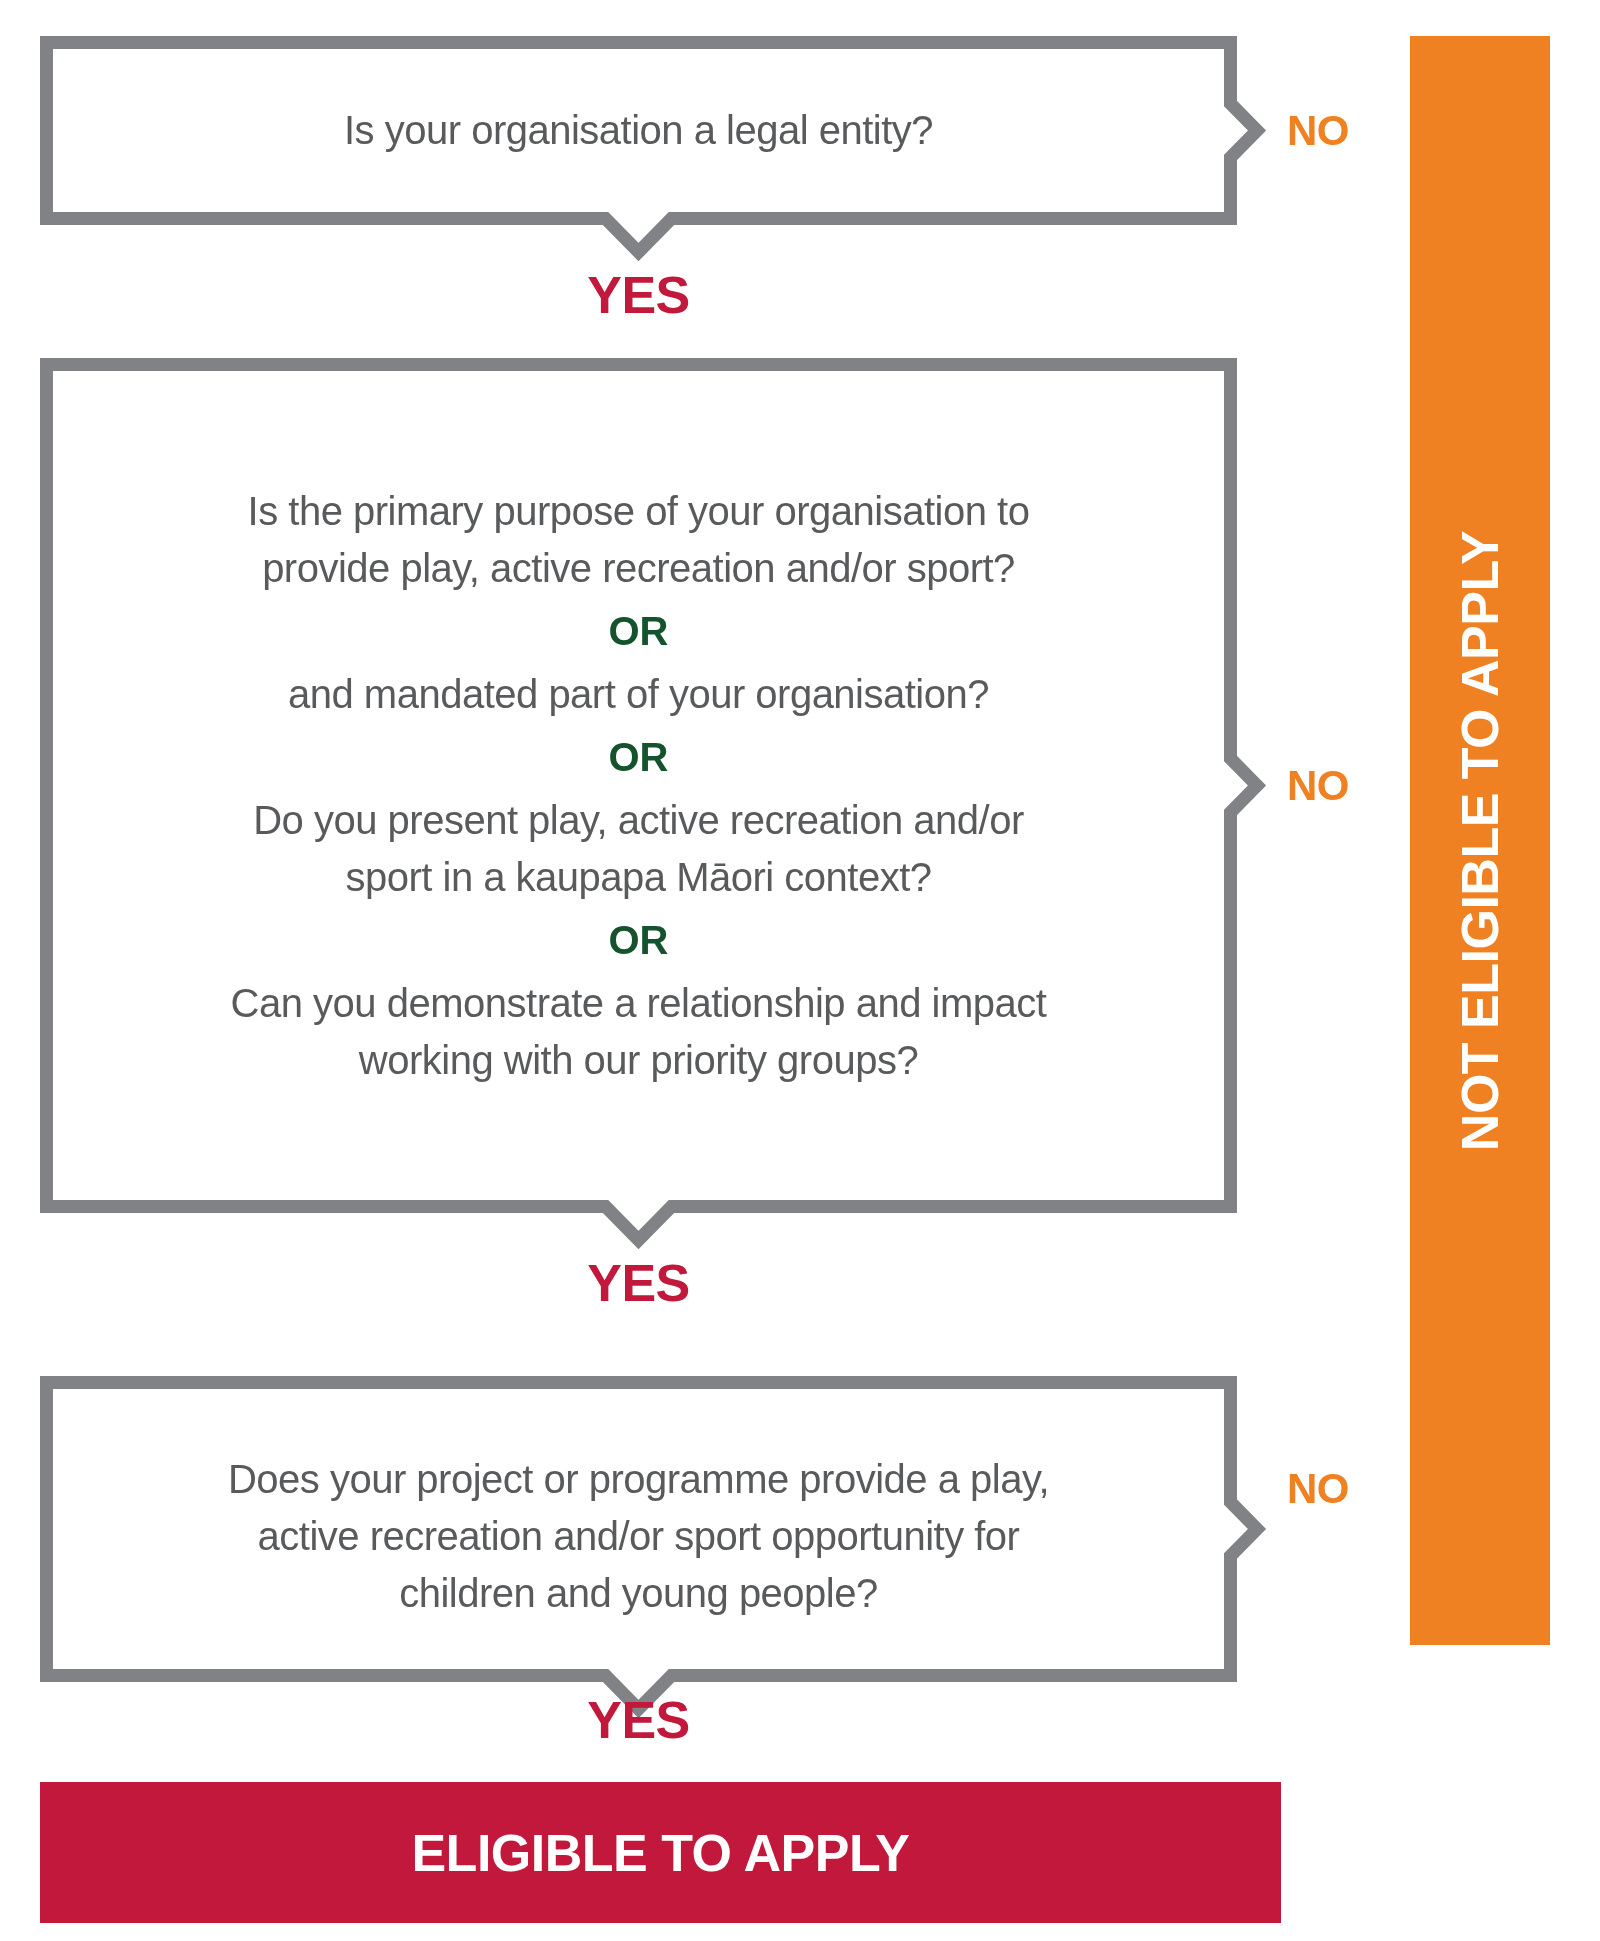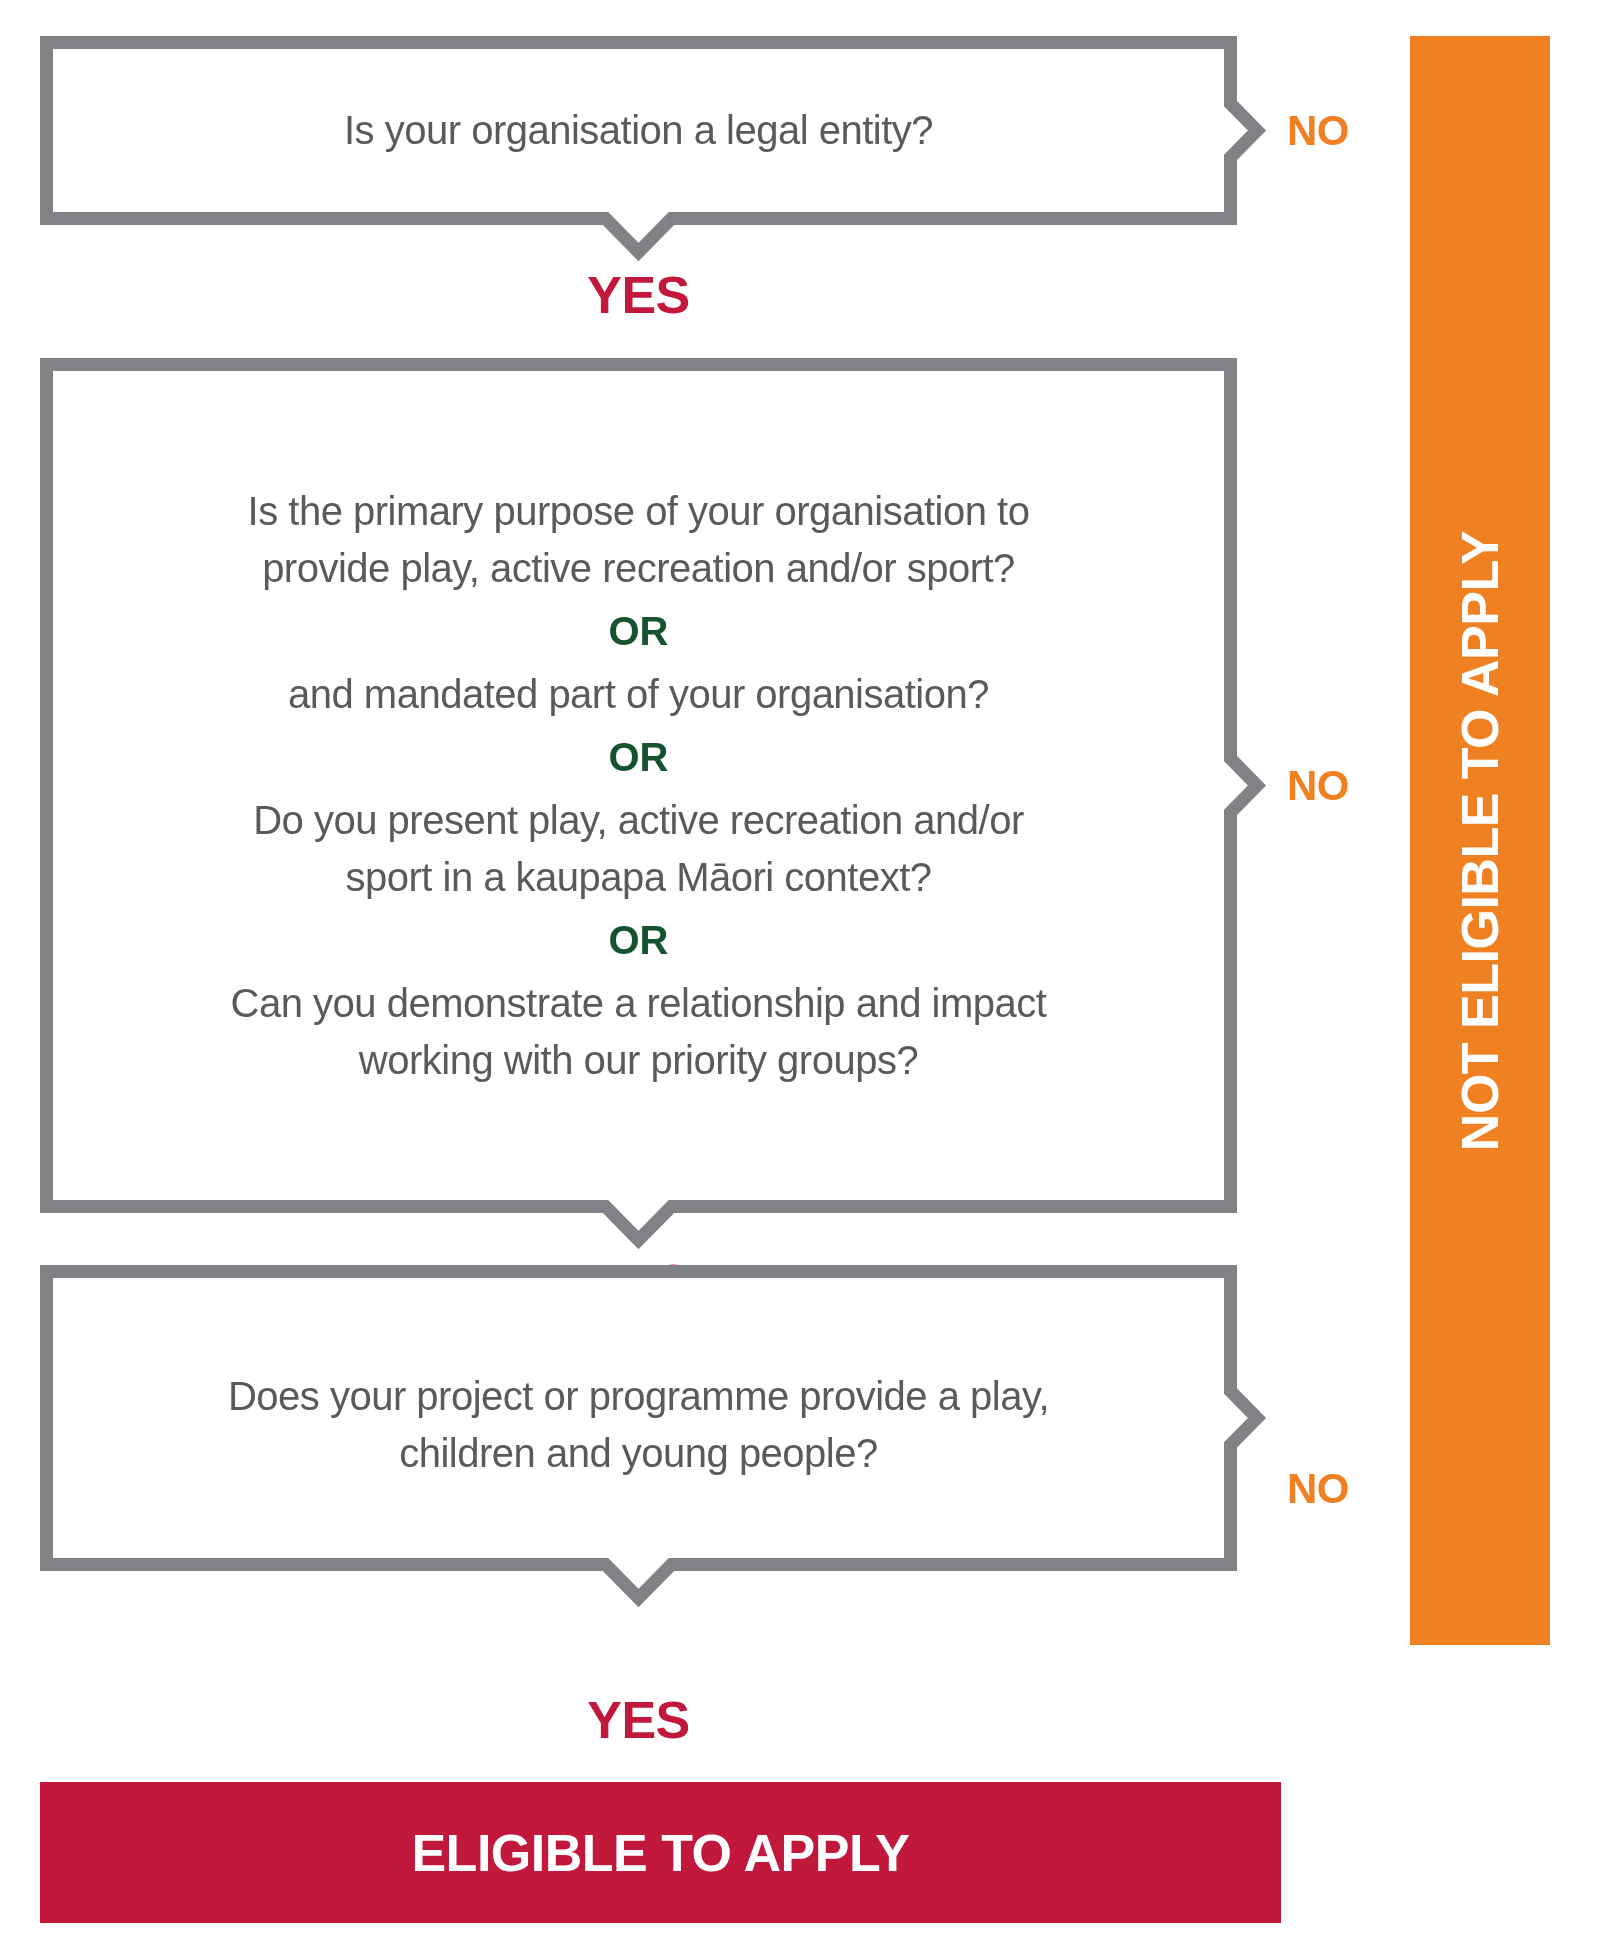--- a/index.html
+++ b/index.html
@@ -77,26 +77,27 @@
       <span class="qline or">OR</span>
       <span class="qline">Can you demonstrate a relationship and impact</span>
       <span class="qline">working with our priority groups?</span>
     </div>
   </section>
 
   <div class="no-label" style="top:760px;">NO</div>
 
   <div class="yes-label" style="top:1258px;">YES</div>
 
-  <section class="qbox" style="top:1265px;height:320px;">
+  <section class="qbox" style="top:1376px;height:320px;">
     <svg width="1240" height="356" viewBox="0 0 1240 356">
       <path class="outline-path" d="M6.5 6.5 H1190.5 V126 L1217 153 L1190.5 180 V299.5 H631.5 L598.5 333 L565.5 299.5 H6.5 Z"></path>
     </svg>
     <div class="qcontent">
       <span class="qline">Does your project or programme provide a play,</span>
+      <span class="qline">active recreation and/or sport opportunity for</span>
       <span class="qline">children and young people?</span>
     </div>
   </section>
 
   <div class="no-label" style="top:1463px;">NO</div>
 
   <div class="yes-label" style="top:1695px;">YES</div>
 
   <aside class="not-eligible-bar">
     <span class="vtext">NOT ELIGIBLE TO APPLY</span>

